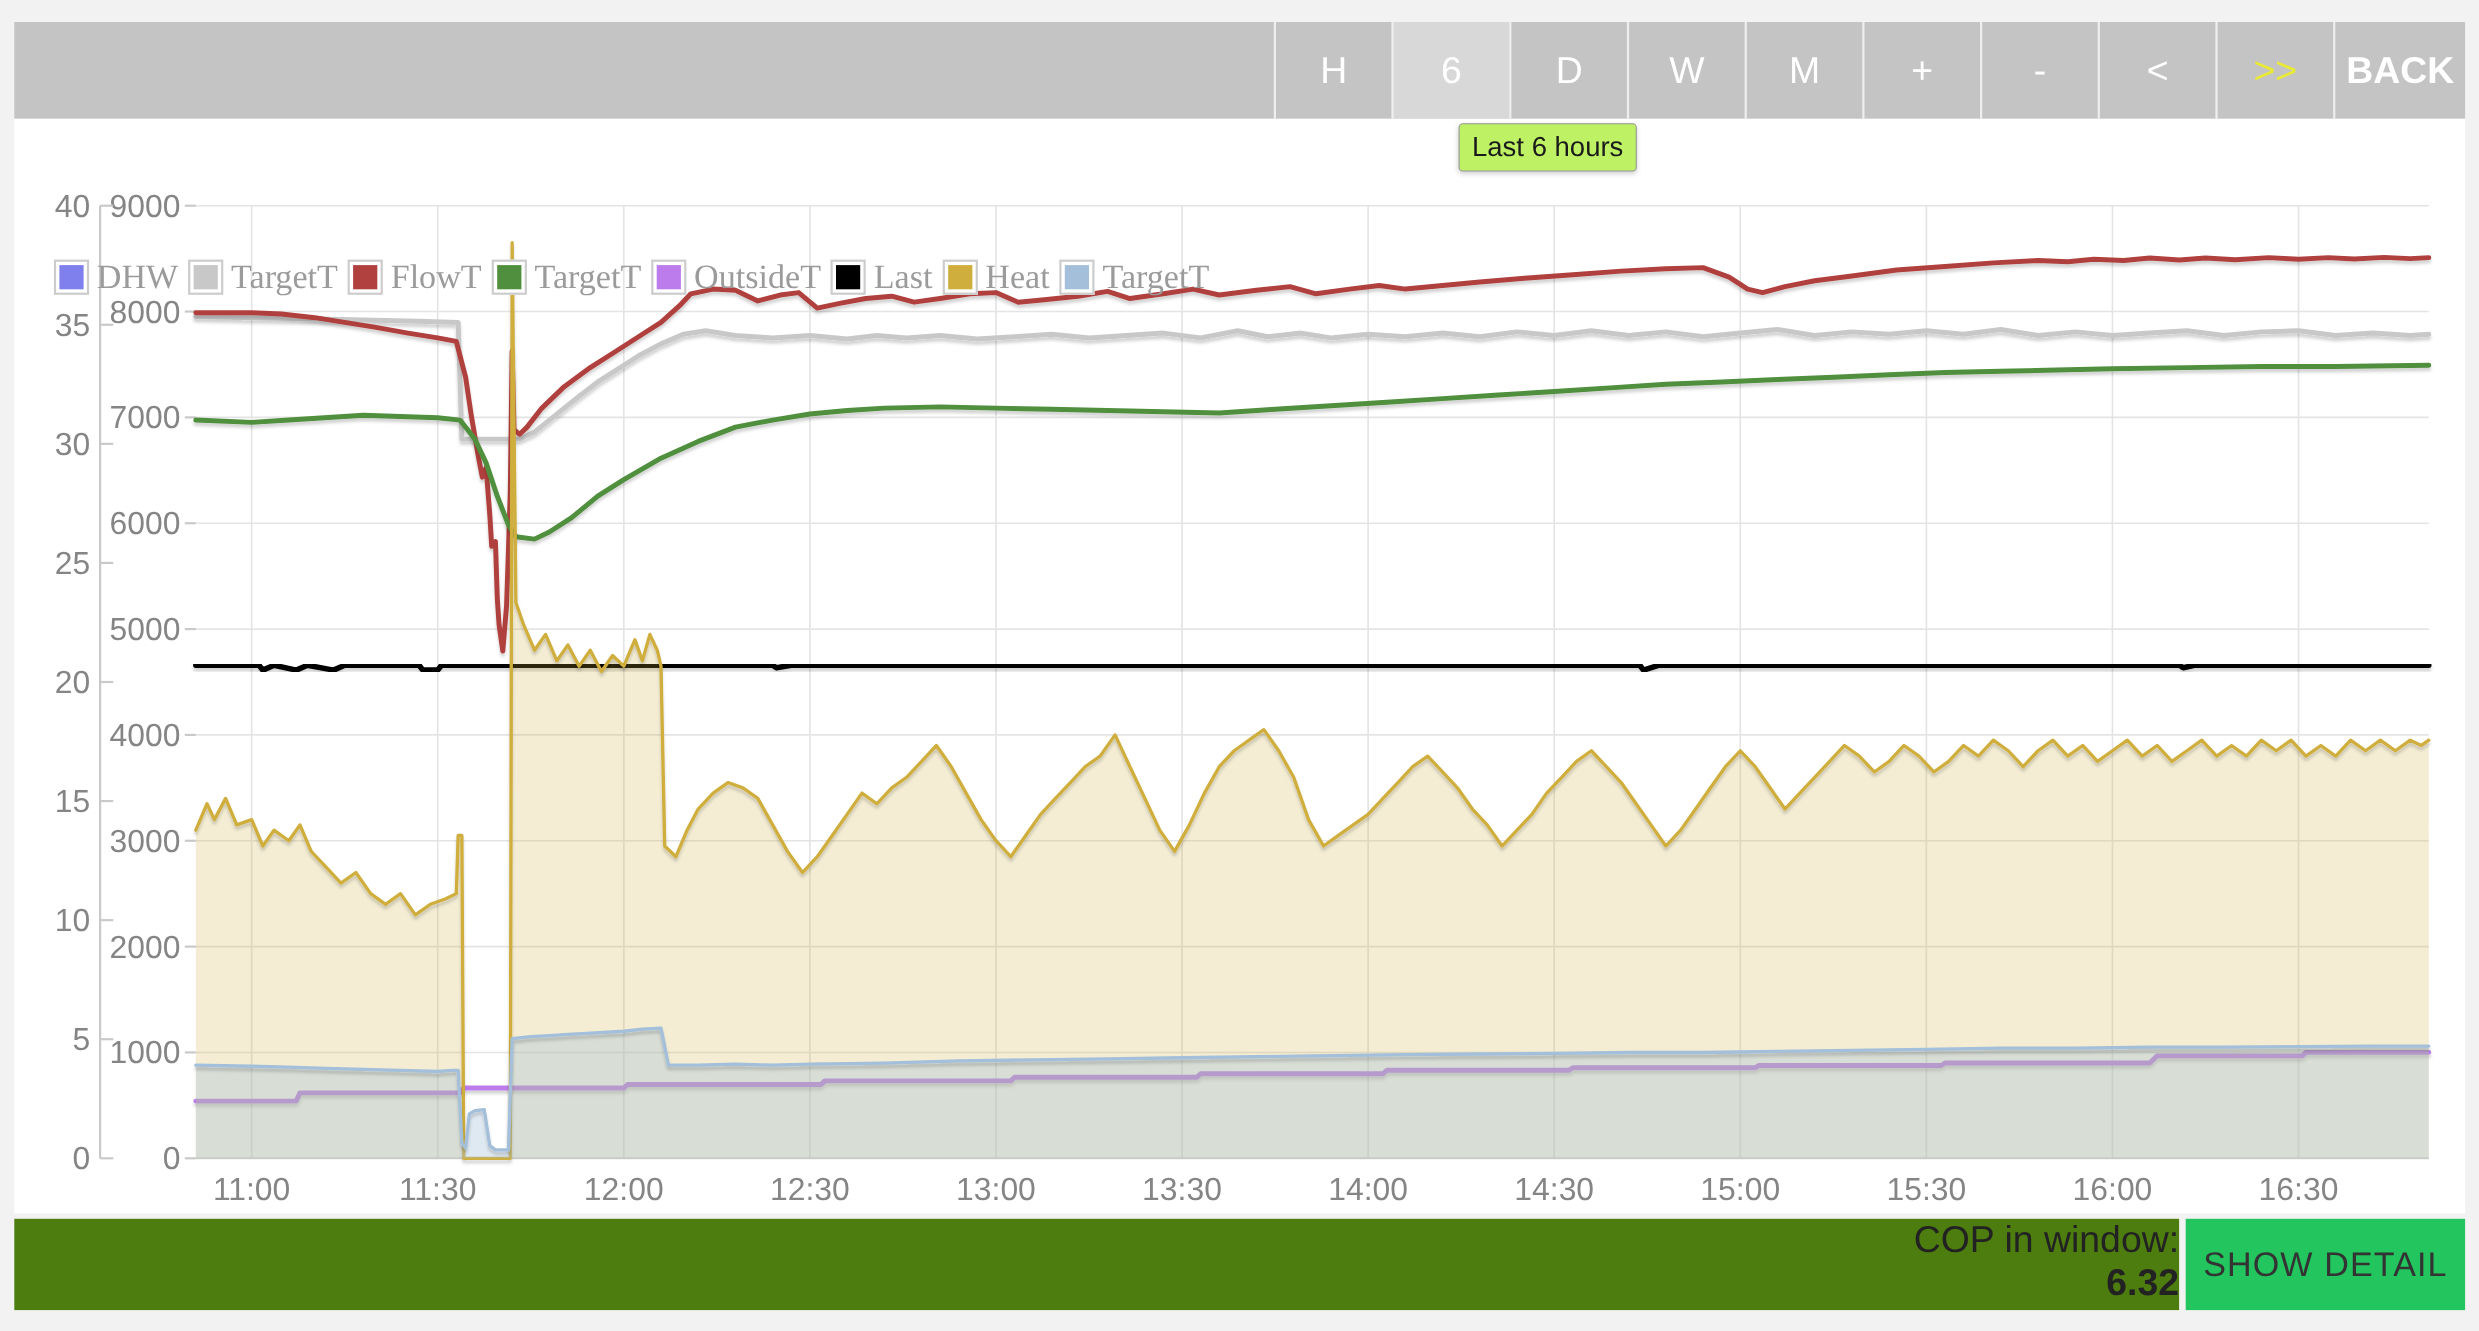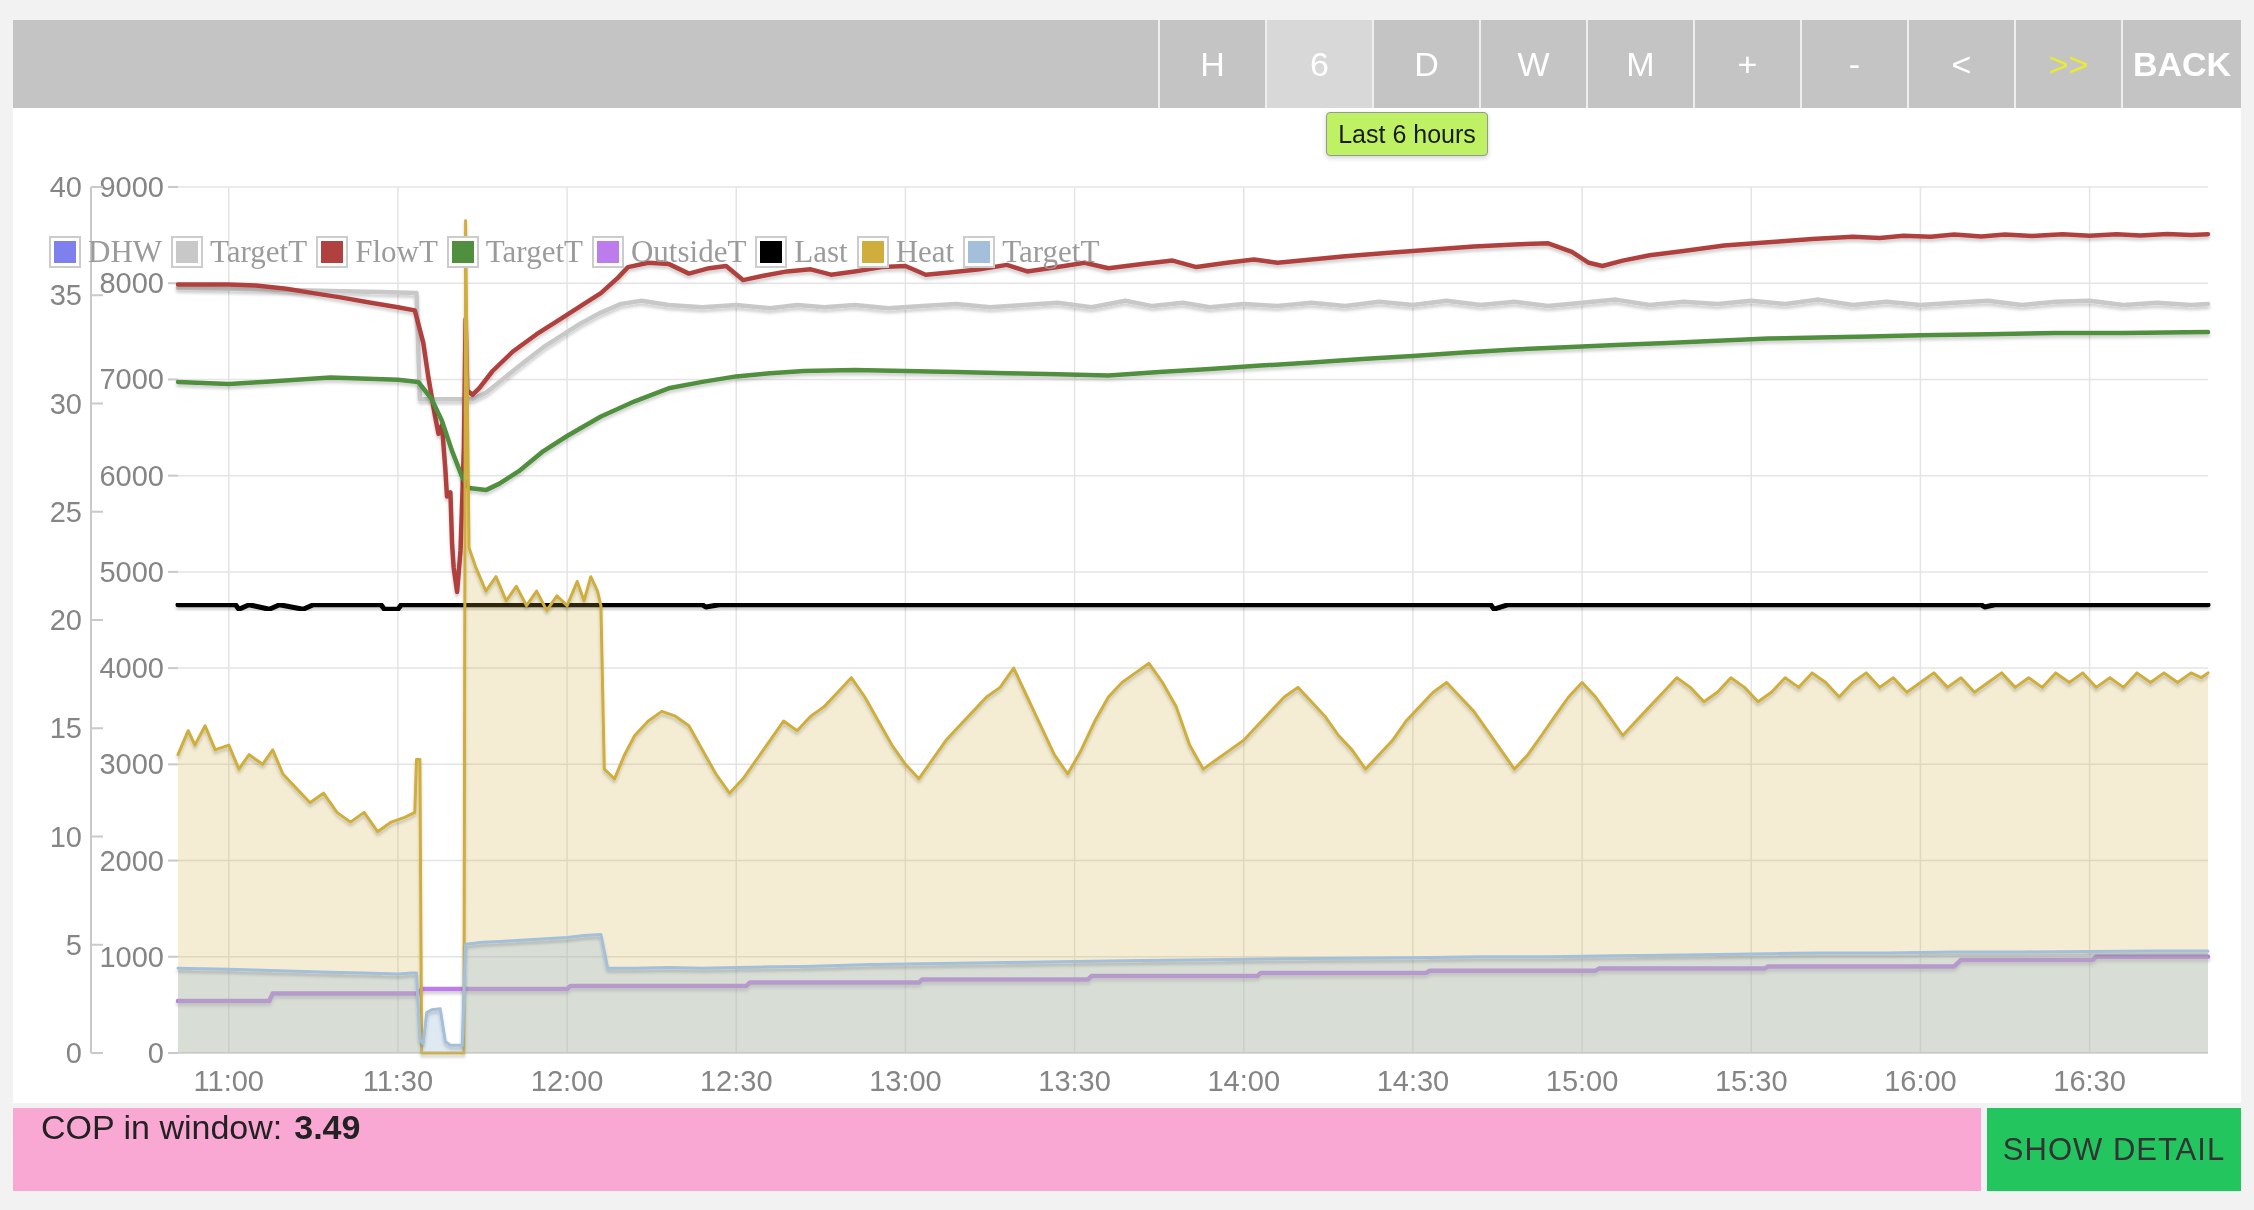--- a/index.html
+++ b/index.html
@@ -16,22 +16,22 @@
         border:1px solid #979797;border-radius:4px;display:flex;align-items:center;justify-content:center;
         font-size:25px;color:#1a1a1a;box-shadow:0 2px 5px rgba(0,0,0,.18);z-index:10;}
   .card{position:absolute;left:13px;top:108px;width:2228px;height:995px;background:#ffffff;}
   .legend{position:absolute;left:36px;top:126px;display:flex;align-items:center;z-index:3;}
   .litem{display:flex;align-items:center;margin-right:9px;}
   .lswatch{width:22px;height:22px;border:2px solid #cccccc;padding:3px;background:#ffffff;margin-right:7px;}
   .lswatch i{display:block;width:100%;height:100%;}
   .llabel{font-size:31px;color:#9b9b9b;font-family:Liberation Serif, serif;}
   svg.chart{position:absolute;left:0;top:0;z-index:2;pointer-events:none;}
   .statusbar{position:absolute;left:13px;top:1108px;width:2228px;height:83px;}
-  .cop{position:absolute;left:0;top:0;width:1968px;height:83px;background:#f9a8d4;display:flex;
-       align-items:flex-start;padding-left:28px;box-sizing:border-box;font-size:34px;color:#222222;}
+  .cop{position:absolute;left:0;top:0;width:1968px;height:83px;background:#4d7c0f;display:flex;
+       align-items:flex-end;padding-left:28px;box-sizing:border-box;font-size:34px;color:#222222;flex-direction:column;}
   .cop .val{font-weight:bold;margin-left:12px;}
   .detail{position:absolute;right:0;top:0;width:254px;height:83px;background:#22c55e;display:flex;
        align-items:center;justify-content:center;font-size:31px;color:#333333;letter-spacing:1px;cursor:pointer;}
 </style>
 </head>
 <body>
 
 <div class="toolbar">
   <div class="tbar-btns">
       <div class="tbtn">H</div>
@@ -188,16 +188,16 @@
     <path d="M178.0 754.7L188.2 730.7L194.9 745.1L205.1 725.8L215.2 749.9L228.8 745.1L238.9 769.1L249.1 754.7L262.6 764.3L272.7 749.9L282.9 774.0L296.4 788.4L310.0 802.8L323.5 793.2L337.0 812.4L350.5 822.1L364.1 812.4L377.6 831.7L391.2 822.1L404.7 817.3L414.8 812.4L416.5 759.5L419.9 759.5L421.6 1053.0L463.9 1053.0L465.6 220.7L469.0 547.8L475.7 567.1L485.9 591.1L496.0 576.7L506.2 600.8L516.3 586.3L526.5 605.6L536.6 591.1L546.8 610.4L556.9 595.9L567.1 605.6L577.2 581.5L584.0 600.8L590.8 576.7L597.5 591.1L600.9 605.6L604.3 769.1L614.5 778.8L624.6 754.7L634.7 735.5L648.3 721.0L661.8 711.4L675.4 716.2L688.9 725.8L702.4 749.9L715.9 774.0L729.5 793.2L743.0 778.8L756.6 759.5L770.1 740.3L783.6 721.0L797.1 730.7L810.7 716.2L824.2 706.6L837.8 692.2L851.3 677.7L864.8 697.0L878.3 721.0L891.9 745.1L905.4 764.3L918.9 778.8L932.5 759.5L946.0 740.3L959.5 725.8L973.1 711.4L986.6 697.0L1000.1 687.4L1013.7 668.1L1027.2 697.0L1040.8 725.8L1054.3 754.7L1067.8 774.0L1081.3 749.9L1094.9 721.0L1108.4 697.0L1122.0 682.5L1135.5 672.9L1149.0 663.3L1162.5 682.5L1176.1 706.6L1189.6 745.1L1203.2 769.1L1216.7 759.5L1230.2 749.9L1243.7 740.3L1257.3 725.8L1270.8 711.4L1284.3 697.0L1297.9 687.4L1311.4 701.8L1324.9 716.2L1338.5 735.5L1352.0 749.9L1365.5 769.1L1379.1 754.7L1392.6 740.3L1406.1 721.0L1419.7 706.6L1433.2 692.2L1446.7 682.5L1460.3 697.0L1473.8 711.4L1487.4 730.7L1500.9 749.9L1514.4 769.1L1527.9 754.7L1541.5 735.5L1555.0 716.2L1568.6 697.0L1582.1 682.5L1595.6 697.0L1609.1 716.2L1622.7 735.5L1636.2 721.0L1649.7 706.6L1663.3 692.2L1676.8 677.7L1690.3 687.4L1703.9 701.8L1717.4 692.2L1730.9 677.7L1744.5 687.4L1758.0 701.8L1771.5 692.2L1785.1 677.7L1798.6 687.4L1812.1 672.9L1825.7 682.5L1839.2 697.0L1852.8 682.5L1866.3 672.9L1879.8 687.4L1893.3 677.7L1906.9 692.2L1920.4 682.5L1933.9 672.9L1947.5 687.4L1961.0 677.7L1974.5 692.2L1988.1 682.5L2001.6 672.9L2015.2 687.4L2028.7 677.7L2042.2 687.4L2055.7 672.9L2069.3 682.5L2082.8 672.9L2096.3 687.4L2109.9 677.7L2123.4 687.4L2136.9 672.9L2150.5 682.5L2164.0 672.9L2177.6 682.5L2191.1 672.9L2201.2 677.7L2208.0 672.9" fill="none" stroke="#cfae3d" stroke-width="3" stroke-linejoin="round" stroke-linecap="round" filter="url(#sh)"></path>
     <path d="M178.0 968.3L228.8 969.3L262.6 970.2L296.4 971.2L330.3 972.2L364.1 973.1L397.9 974.1L411.4 973.1L416.5 973.1L419.9 1039.5L423.3 1043.4L426.7 1012.6L431.7 1009.7L440.2 1008.7L445.3 1041.5L450.4 1045.3L462.2 1045.3L465.6 944.3L482.5 942.3L499.4 941.4L516.3 940.4L533.3 939.5L567.1 937.5L584.0 935.6L600.9 934.6L607.7 968.3L634.7 968.3L668.6 967.4L702.4 968.3L736.2 967.4L803.9 966.4L871.6 964.5L939.2 963.5L1006.9 962.6L1074.6 961.6L1142.2 960.6L1209.9 959.7L1277.6 958.7L1345.3 958.2L1412.9 957.7L1480.6 956.8L1548.2 956.8L1615.9 955.8L1683.6 954.9L1751.2 953.9L1818.9 952.9L1886.6 952.9L1954.3 952.0L2021.9 952.0L2089.6 951.5L2157.2 951.0L2208.0 951.0L2208.0 1053L178.0 1053Z" fill="#a3bfda" fill-opacity="0.35" stroke="none"></path>
     <path d="M178.0 968.3L228.8 969.3L262.6 970.2L296.4 971.2L330.3 972.2L364.1 973.1L397.9 974.1L411.4 973.1L416.5 973.1L419.9 1039.5L423.3 1043.4L426.7 1012.6L431.7 1009.7L440.2 1008.7L445.3 1041.5L450.4 1045.3L462.2 1045.3L465.6 944.3L482.5 942.3L499.4 941.4L516.3 940.4L533.3 939.5L567.1 937.5L584.0 935.6L600.9 934.6L607.7 968.3L634.7 968.3L668.6 967.4L702.4 968.3L736.2 967.4L803.9 966.4L871.6 964.5L939.2 963.5L1006.9 962.6L1074.6 961.6L1142.2 960.6L1209.9 959.7L1277.6 958.7L1345.3 958.2L1412.9 957.7L1480.6 956.8L1548.2 956.8L1615.9 955.8L1683.6 954.9L1751.2 953.9L1818.9 952.9L1886.6 952.9L1954.3 952.0L2021.9 952.0L2089.6 951.5L2157.2 951.0L2208.0 951.0" fill="none" stroke="#a3bfda" stroke-width="3" stroke-linejoin="round" stroke-linecap="round" filter="url(#sh)"></path>
   </svg>
 
 <div class="tooltip">Last 6 hours</div>
 
 <div class="statusbar">
   <div class="cop">
     <span>COP in window:</span>
-    <span class="val">3.49</span>
+    <span class="val">6.32</span>
   </div>
   <div class="detail">SHOW DETAIL</div>
 </div>
 
 </body></html>

